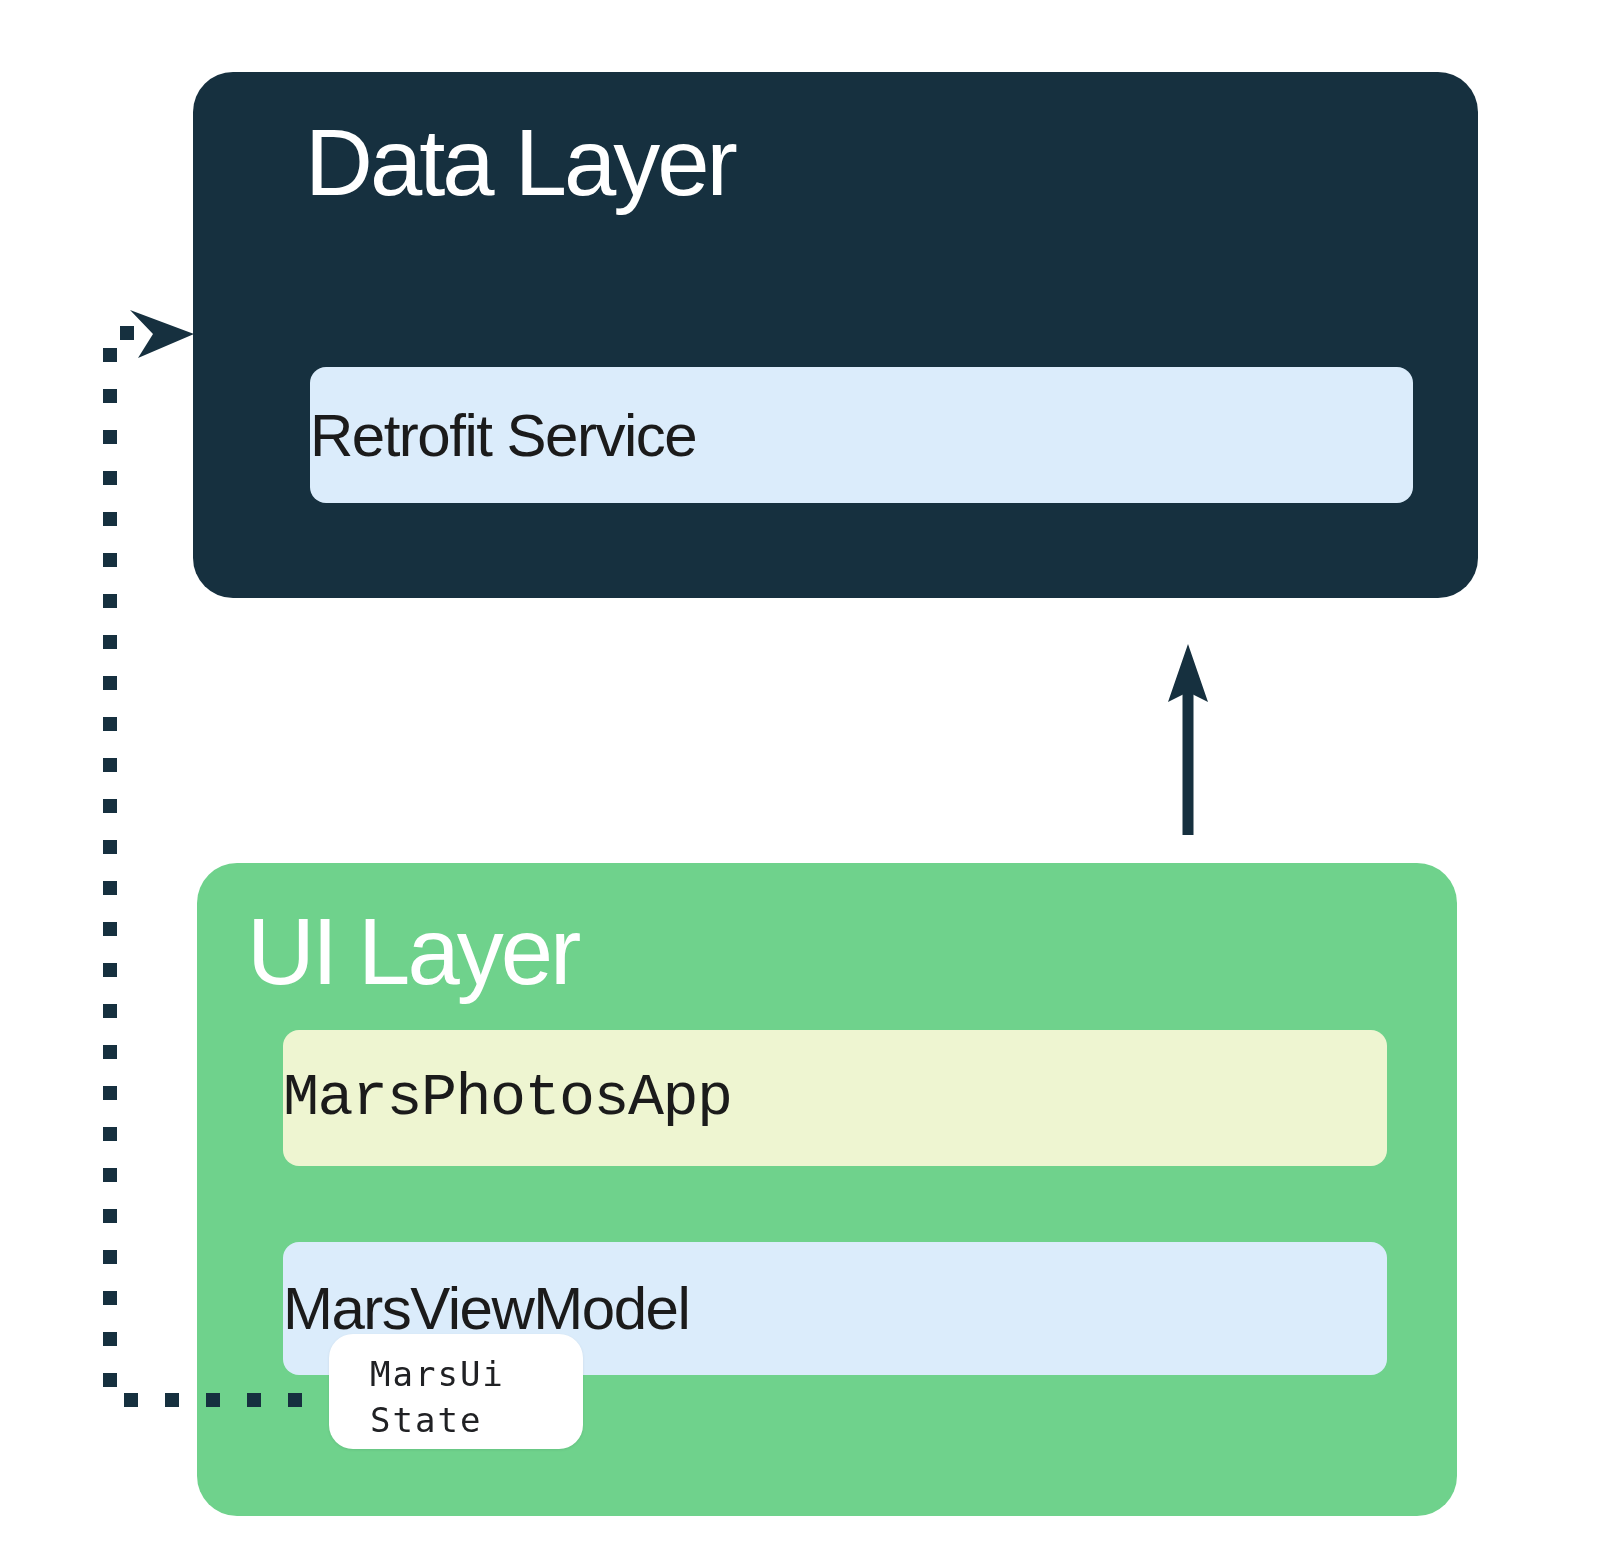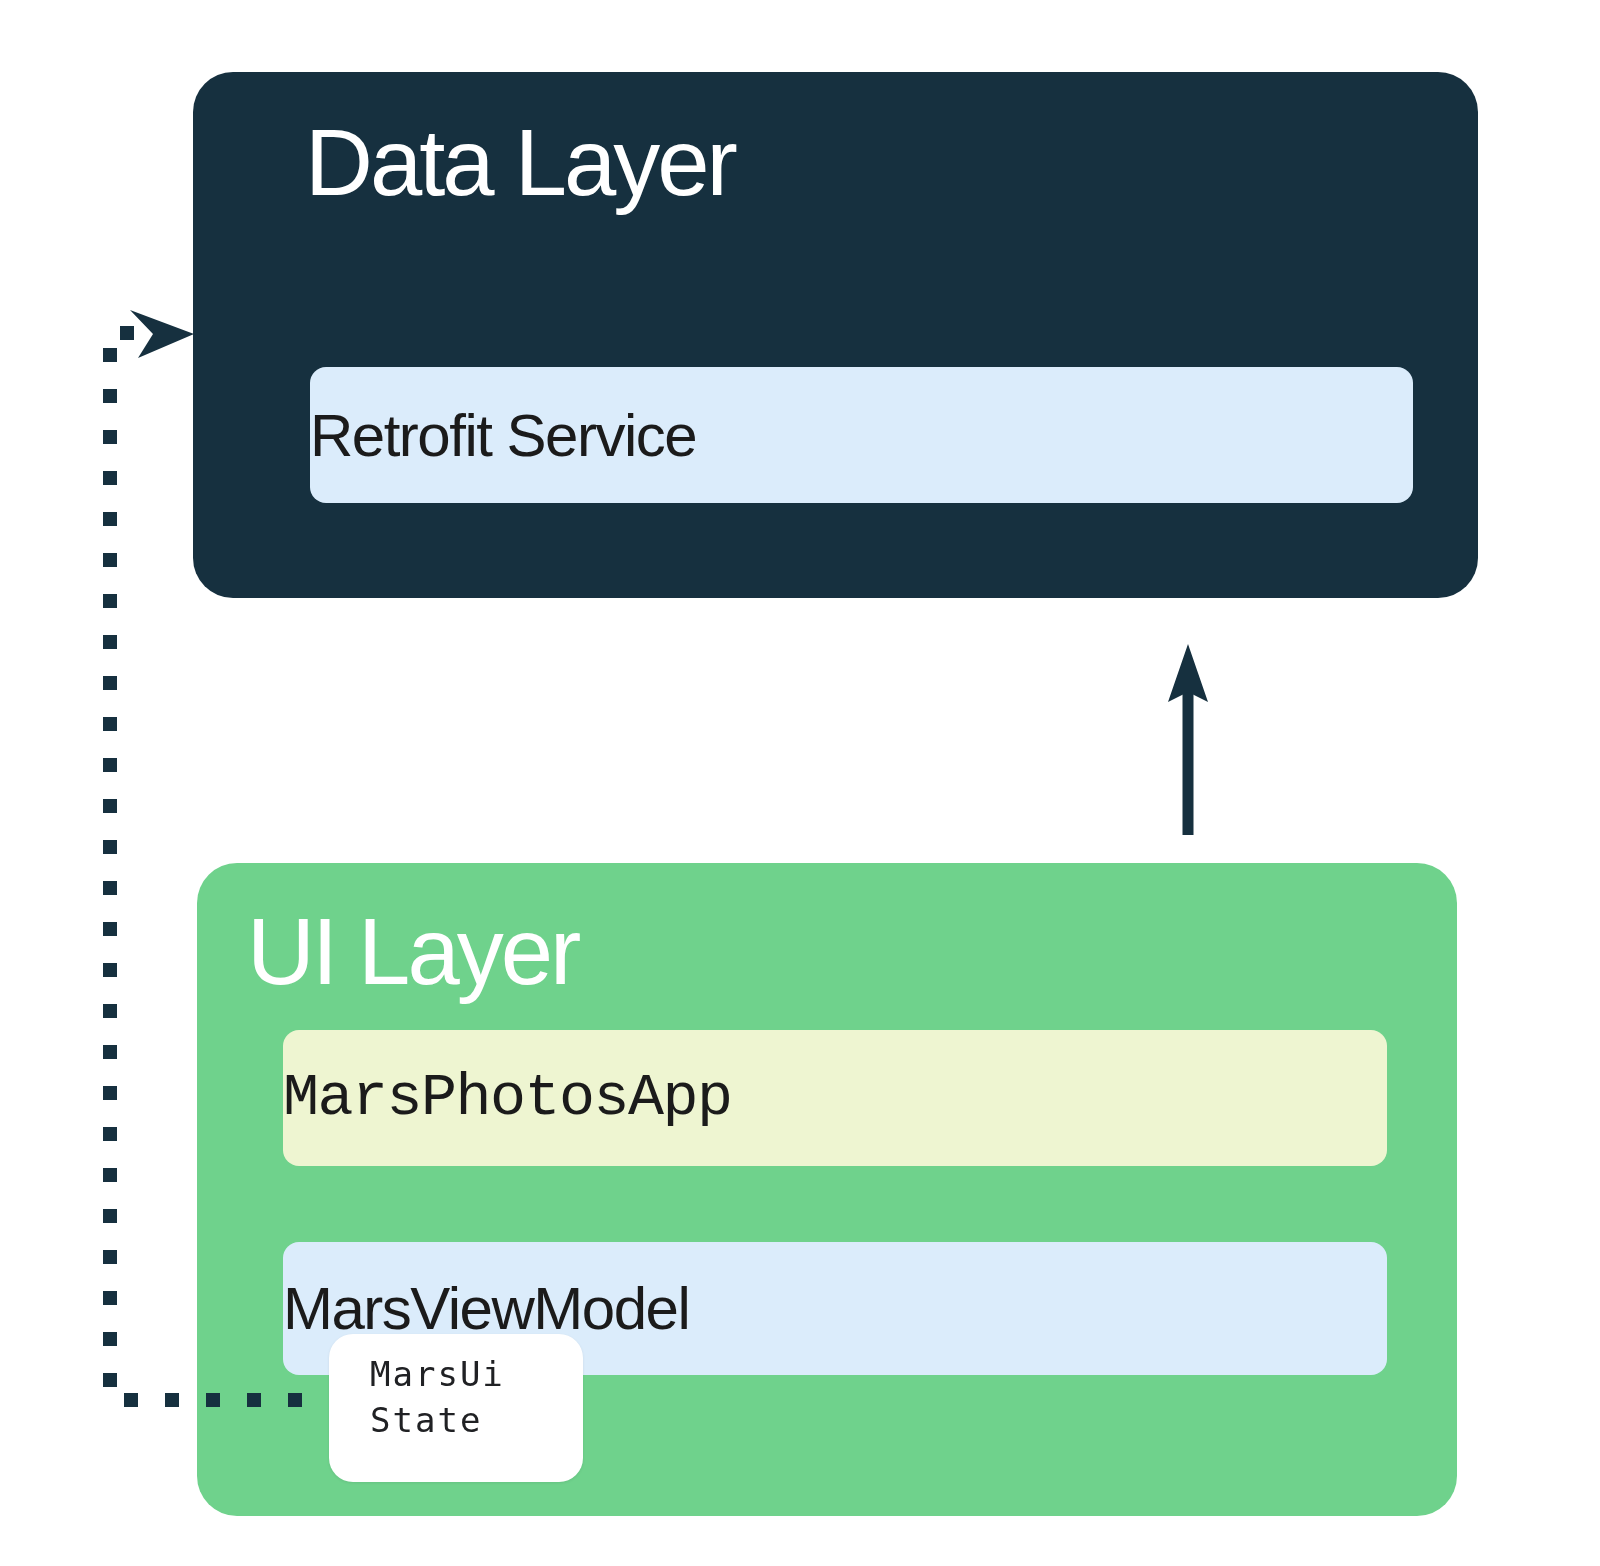--- a/index.html
+++ b/index.html
@@ -47,21 +47,21 @@
     color:var(--label-text);
     font-size:60px;
     letter-spacing:-1.5px;
     white-space:nowrap;
   }
   .retrofit{left:117px;top:295px;width:1103px;height:136px;background:var(--light-blue);}
   .marsphotos{left:86px;top:167px;width:1104px;height:136px;background:var(--pale-yellow);font-family:Liberation Mono, monospace;}
   .marsviewmodel{left:86px;top:379px;width:1104px;height:133px;background:var(--light-blue);}
   .state-box{
     position:absolute;
-    left:329px;top:1334px;width:254px;height:148px;
+    left:329px;top:1334px;width:254px;height:115px;
     background:var(--white);
     border-radius:24px;
     box-sizing:border-box;
     padding:17px 0 0 41px;
     box-shadow:0 1px 3px rgba(0,0,0,0.08);
   }
   .state-box .state-label{
     font-family:"DejaVu Sans Mono", monospace;
     font-size:34px;
     line-height:46px;

